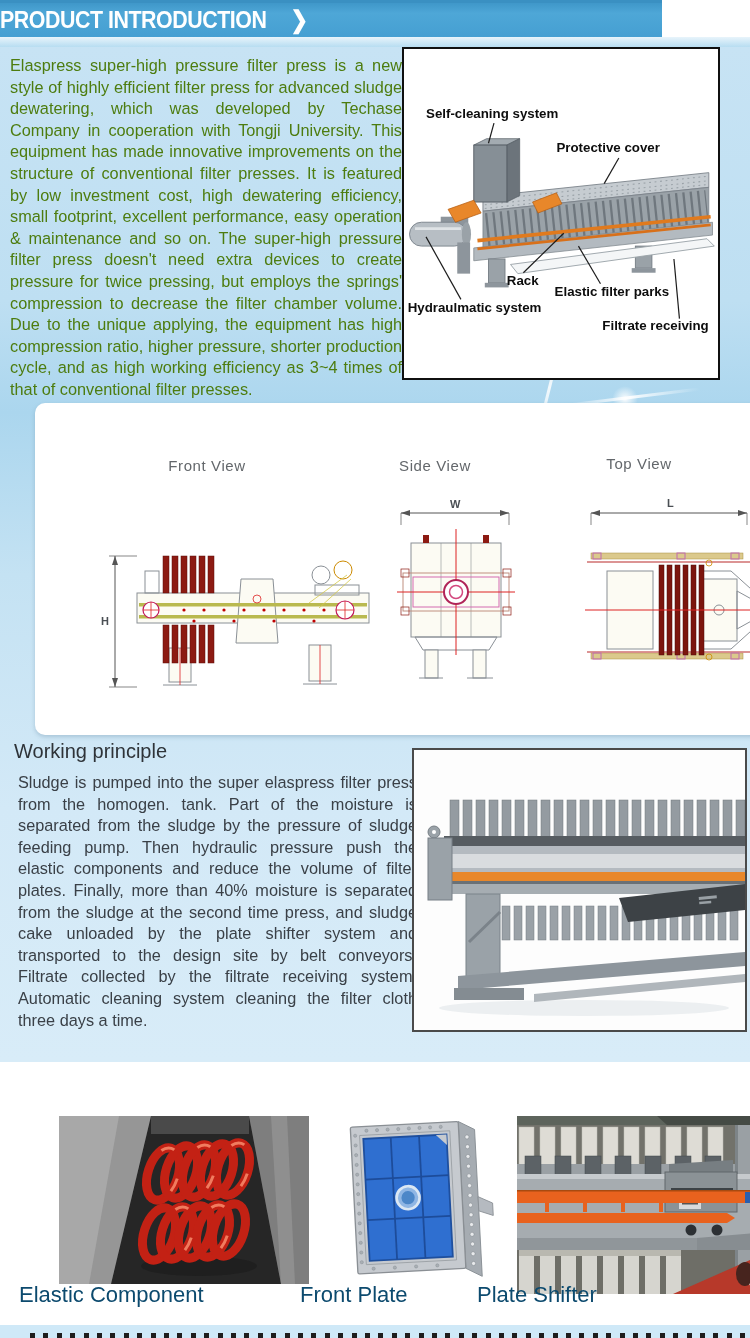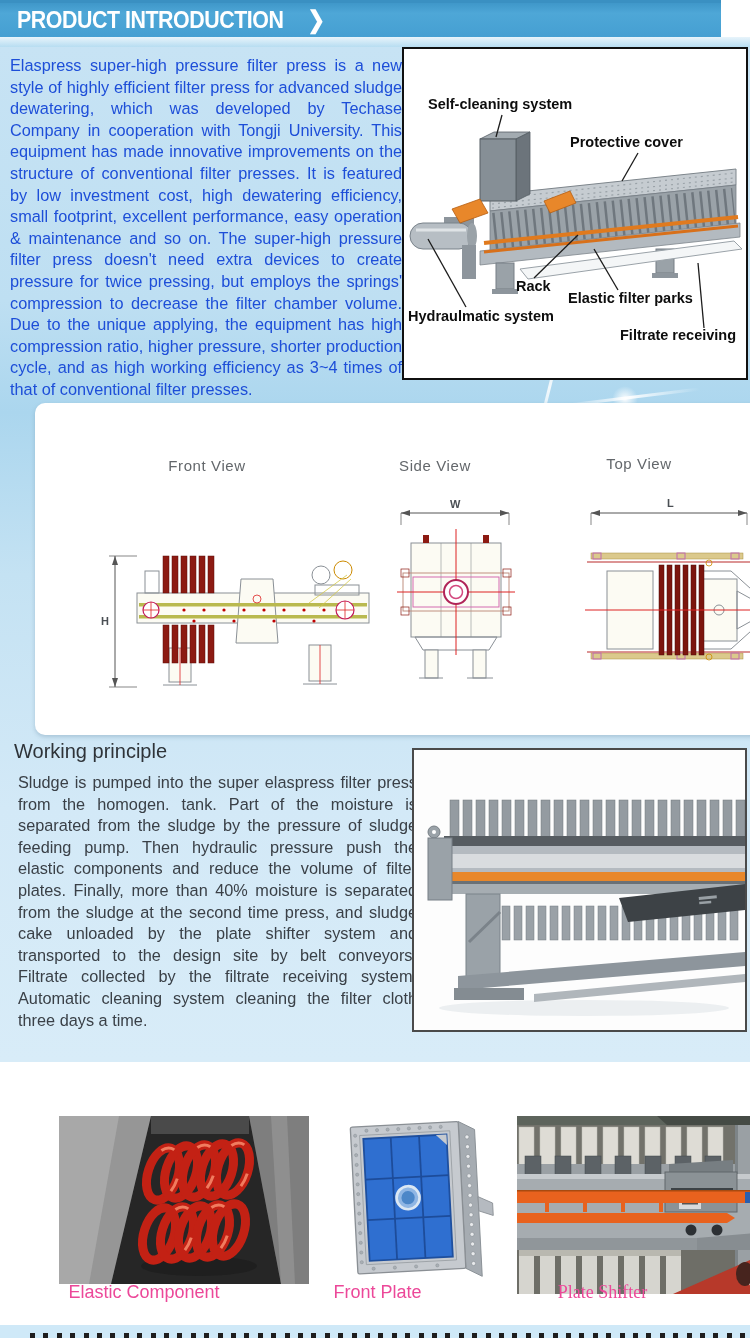--- a/index.html
+++ b/index.html
@@ -1,40 +1,40 @@
 <!DOCTYPE html>
 <html><head>
 <meta charset="utf-8">
 <style>
   html,body{margin:0;padding:0;background:#ffffff;}
   .page{position:relative;width:750px;height:1338px;overflow:hidden;background:#ffffff;
         font-family:"Liberation Sans",sans-serif;}
 
   
-  .hdr{position:absolute;left:0;top:0;width:721px;height:37px;box-sizing:border-box;
+  .hdr{position:absolute;left:0;top:0;width:662px;height:37px;box-sizing:border-box;
        background:linear-gradient(180deg,#3f97c9 0%,#4ea7d7 30%,#459fd2 100%);
-       border-top:3px solid #3a90c2;display:flex;align-items:center;padding-left:17px;color:#fff;}
+       border-top:3px solid #3a90c2;display:flex;align-items:center;color:#fff;}
   .hdr-title{font-size:23px;font-weight:bold;letter-spacing:-.5px;transform:scaleX(.93);transform-origin:left center;white-space:nowrap;}
   .hdr-chev{font-size:21px;font-weight:bold;margin-left:4px;transform:scaleY(1.15);}
   .substrip{position:absolute;left:0;top:37px;width:750px;height:10px;background:linear-gradient(180deg,#e8f4fb,#b7ddf1);}
 
   
   .blue{position:absolute;left:0;top:47px;width:750px;height:1015px;
         background:linear-gradient(180deg,#c7e3f4 0%,#bedff2 25%,#abd6ee 36%,#c4e2f3 52%,#d3e9f7 75%,#d8ecf8 100%);}
   .streak-a{position:absolute;left:548px;top:300px;width:3px;height:175px;transform:rotate(14deg);
         background:linear-gradient(180deg,rgba(255,255,255,0),rgba(255,255,255,.85),rgba(255,255,255,0));}
   .streak-b{position:absolute;left:560px;top:396px;width:140px;height:3px;transform:rotate(-7deg);
         background:linear-gradient(90deg,rgba(255,255,255,0),rgba(255,255,255,.9),rgba(255,255,255,0));}
   .glint{position:absolute;left:612px;top:386px;width:26px;height:26px;border-radius:50%;
         background:radial-gradient(circle,rgba(255,255,255,.95) 0%,rgba(255,255,255,0) 70%);}
 
   .intro{position:absolute;left:10px;top:55px;width:392px;margin:0;font-size:16.3px;line-height:21.6px;
-         color:#1d4ed8;text-align:justify;}
-
-  .diagram-box{position:absolute;left:402px;top:47px;width:346px;height:333px;background:#fff;
+         color:#4d7c0f;text-align:justify;}
+
+  .diagram-box{position:absolute;left:402px;top:47px;width:318px;height:333px;background:#fff;
          border:2px solid #101010;box-sizing:border-box;}
   .diagram-box svg{display:block;width:100%;height:100%;}
 
   .cad-panel{position:absolute;left:35px;top:403px;width:683px;height:332px;background:#fff;border-radius:10px;
          box-shadow:0 2px 4px rgba(110,145,170,.4);padding-left:44px;}
   .cad-panel svg{display:block;width:100%;height:100%;}
 
   .working-h{position:absolute;left:14px;top:740px;font-size:20px;color:#2e3338;}
   .working-p{position:absolute;left:10px;top:764px;width:399px;margin:8px;font-size:16.3px;line-height:21.6px;
          color:#3a4047;text-align:justify;}
@@ -42,24 +42,24 @@
   .photo-box{position:absolute;left:412px;top:748px;width:335px;height:284px;background:#fff;
          border:2px solid #4a4a4a;box-sizing:border-box;}
   .photo-box svg{display:block;width:100%;height:100%;}
 
   
   .fig{position:absolute;}
   .fig svg{display:block;width:100%;height:100%;}
   .fig1{left:19px;top:1100px;width:250px;height:168px;}
   .fig2{left:300px;top:1086px;width:155px;height:196px;}
   .fig3{left:477px;top:1100px;width:251px;height:178px;}
-  .cap{position:absolute;top:1282px;font-size:18px;color:#ec4899;text-align:center;}
+  .cap{position:absolute;top:1282px;font-size:22px;color:#0c4a6e;text-align:left;}
   .cap1{left:19px;width:250px;}
   .cap2{left:300px;width:155px;}
-  .cap3{left:477px;width:251px;font-family:Liberation Serif, serif;}
+  .cap3{left:477px;width:251px;}
 
   
   .band{position:absolute;left:0;top:1325px;width:750px;height:13px;background:#cfe9f8;}
   .band::after{content:"";position:absolute;left:30px;right:0;bottom:0;height:5px;
         background:repeating-linear-gradient(90deg,#1d1d1d 0 5px,rgba(0,0,0,0) 5px 13.4px);}
 
   .cad-label{font-size:15px;fill:#63676b;letter-spacing:.6px;}
   .dim-label{font-size:11px;fill:#4a4f54;font-weight:bold;}
   .dlabel{font-size:14.5px;font-weight:bold;fill:#0d0d0d;}
 </style>

